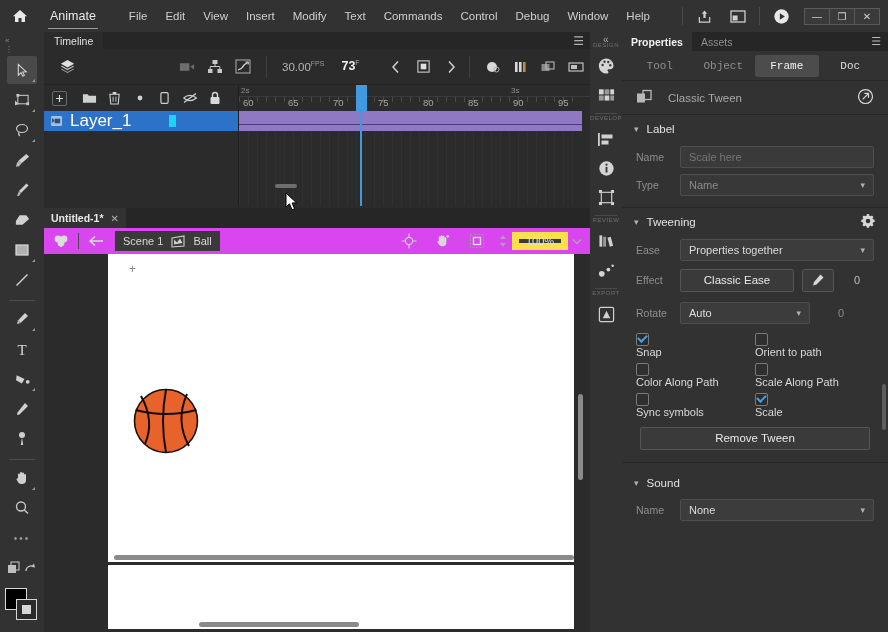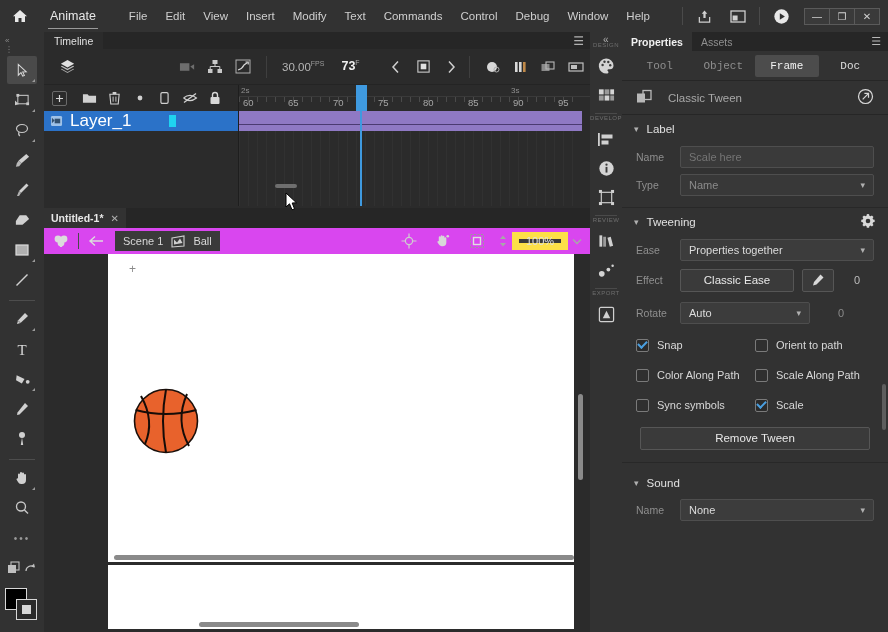--- a/index.html
+++ b/index.html
@@ -200,21 +200,21 @@
   .btnish {
     flex:1; height:23px; background:#3a3a3a; border:1px solid #565656; border-radius:2px;
     display:flex; align-items:center; justify-content:center; font-size:11.5px; color:#e8e8e8;
   }
   .sqbtn {
     width:32px; height:23px; background:#3a3a3a; border:1px solid #565656; border-radius:2px;
     display:flex; align-items:center; justify-content:center; margin-left:8px;
   }
   .numtxt { width:34px; text-align:center; font-size:11px; color:#bdbdbd; margin-left:6px; }
   .cbrow { display:flex; padding:0 14px; height:30px; align-items:center; }
-  .cb { display:flex; align-items:center; width:50%; }
+  .cb { display:flex; width:50%;flex-direction:column; }
   .cbox {
     width:13px; height:13px; border:1px solid #7a7a7a; border-radius:2px; background:#2f2f2f;
     margin-right:8px; display:flex; align-items:center; justify-content:center;
   }
   .cbox.on { background:#2b2b2b; }
   .cbox.on::after {
     content:""; width:7px; height:4px; border-left:2px solid #4a9fe0; border-bottom:2px solid #4a9fe0;
     transform: rotate(-45deg) translate(1px,-1px);
   }
   .cb .txt { font-size:11px; color:#d8d8d8; }

